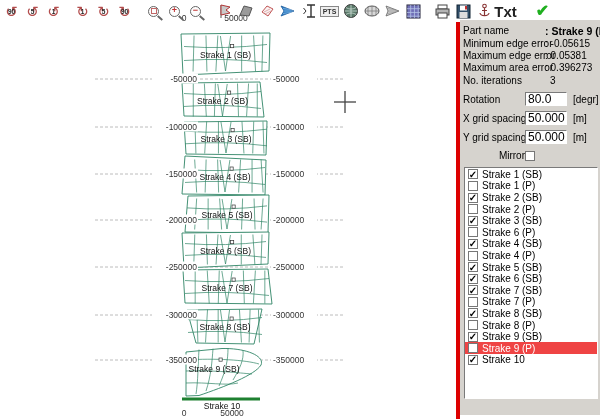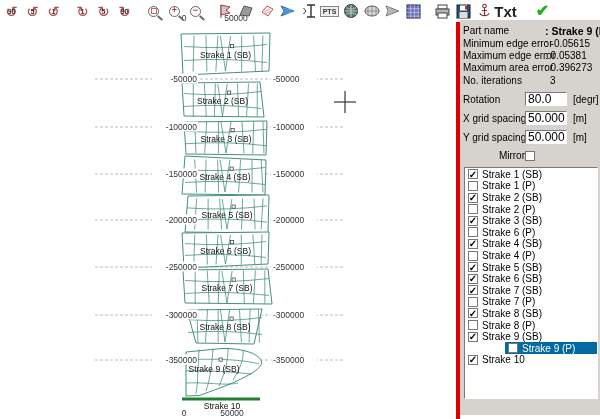--- a/index.html
+++ b/index.html
@@ -53,21 +53,21 @@
     width:10px; height:10px; background:#fff; border:1px solid #777; flex:0 0 auto;
     display:flex; align-items:center; justify-content:center; font-size:10px; font-weight:bold;
     line-height:9px; color:#000; cursor:pointer;
   }
   .listbox {
     margin-top:4px; margin-left:1px; width:134px; height:232px; background:#fff;
     border:1px solid; border-color:#7a7a7a #fff #fff #7a7a7a; overflow:hidden; padding-top:1px; cursor:default;
   }
   .lrow { display:flex; align-items:center; height:11.6px; padding-left:3px; white-space:nowrap; cursor:pointer; }
   .lrow .ltext { margin-left:4px; font-size:10px; }
-  .lrow.sel { background:#0369a1;margin-left:40px; }
+  .lrow.sel { background:#ef4444; }
   .lrow.sel .ltext { color:#fff; }
 </style>
 </head>
 <body>
 
 <div class="toolbar">
   <div class="tbtn">
       <span class="rot-arrow">↺</span>
       <span class="rot-num">90</span>
     </div>

